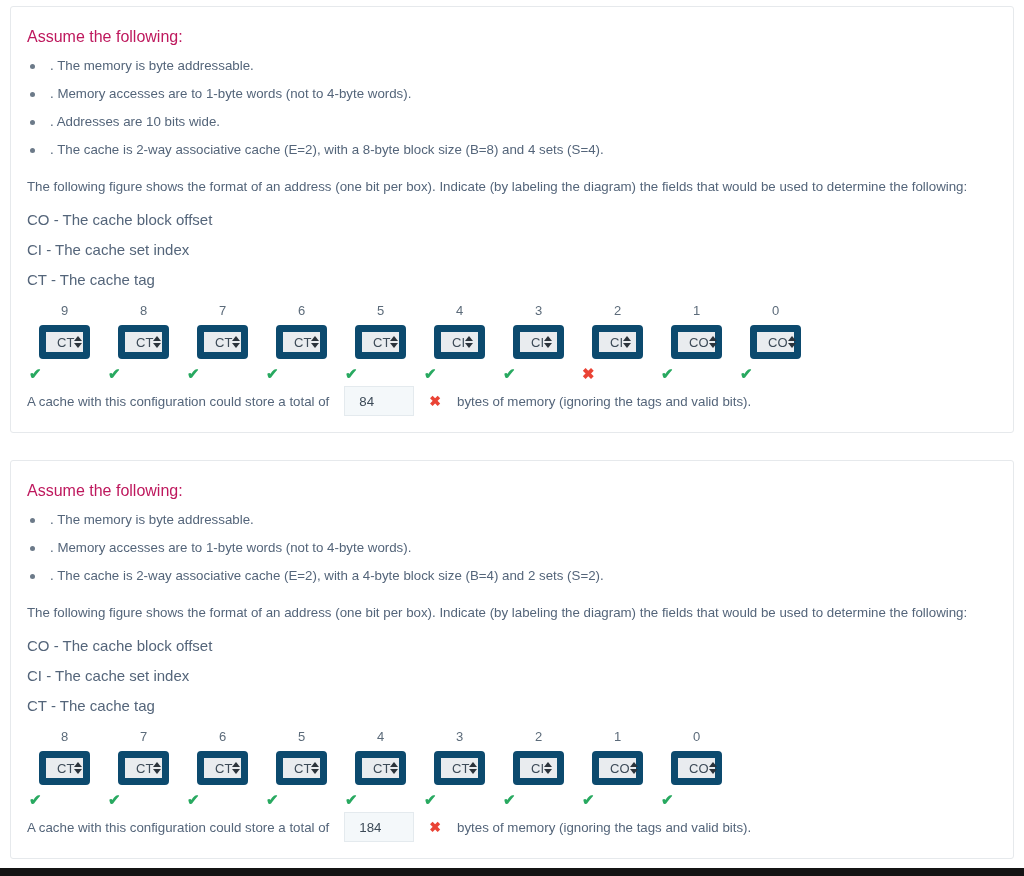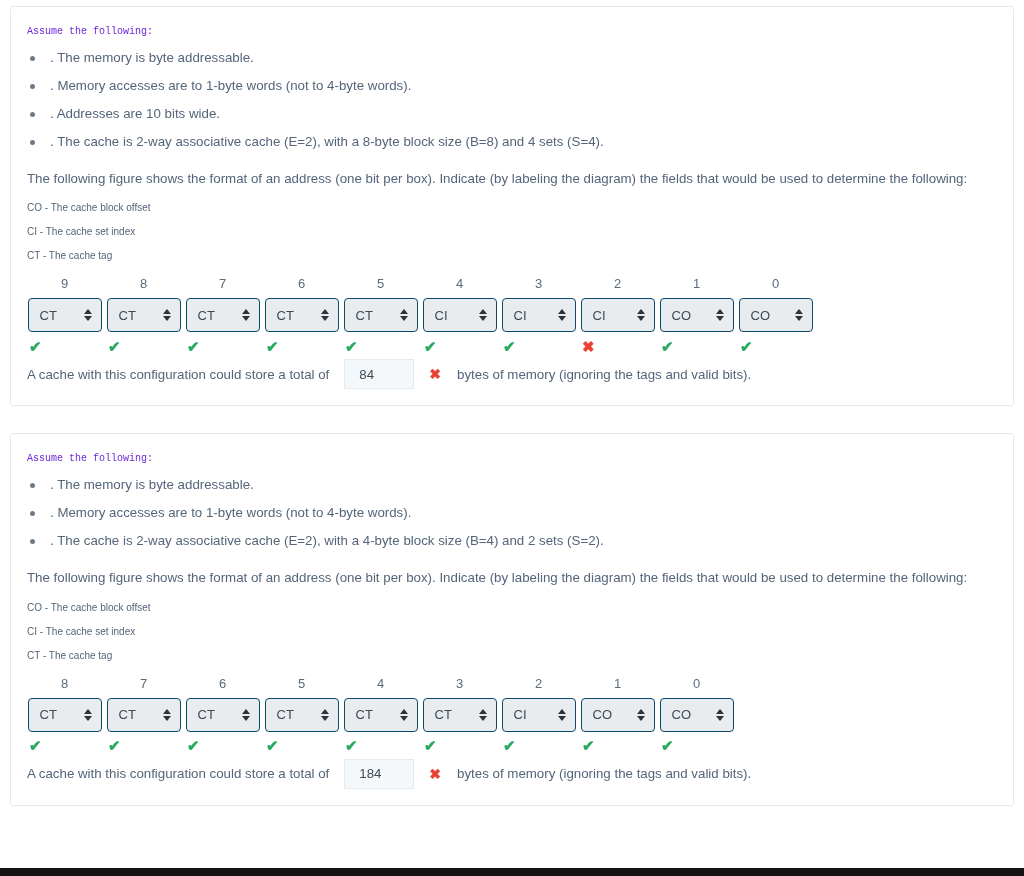--- a/index.html
+++ b/index.html
@@ -23,24 +23,23 @@
 
   .card {
     background: #ffffff;
     border: 1px solid #e6e9ec;
     border-radius: 3px;
     padding: 18px 14px 16px 14px;
     margin-bottom: 27px;
   }
 
   .q-text {
-    color: #6d28d9;
-    font-size: 10px;
+    color: #be185d;
+    font-size: 16px;
     line-height: 1.45;
-    font-family: Liberation Mono, monospace;
   }
 
   .assume-line {
     margin: 0 0 4px 0;
     padding-left: 2px;
   }
 
   ul.assume-list {
     list-style: none;
     margin: 0 0 14px 0;
@@ -71,21 +70,21 @@
     padding-left: 2px;
     max-width: 955px;
     color: #54657a;
     font-size: 13.3px;
     line-height: 1.42;
   }
 
   .legend-line {
     margin: 0 0 13px 2px;
     color: #54657a;
-    font-size: 10px;
+    font-size: 15px;
   }
   .legend-line:last-of-type { margin-bottom: 0; }
 
   .bitfield {
     margin-top: 16px;
     display: flex;
     gap: 0px;
   }
   .bitcol {
     display: flex;
@@ -94,24 +93,24 @@
     width: 79px;
   }
   .bitcol .bitnum {
     color: #5c6b7a;
     font-size: 13px;
     line-height: 14px;
     margin-bottom: 7px;
     text-align: center;
   }
   .sel {
-    width: 74px;
+    width: 51px;
     height: 34px;
     background: #e9ecef;
-    border: 1px solid #0c4a6e;
+    border: 7px solid #0c4a6e;
     border-radius: 4px;
     display: flex;
     align-items: center;
     justify-content: space-between;
     padding: 0 9px 0 11px;
     color: #3c4a57;
     font-size: 13px;
     cursor: pointer;
     position: relative;
   }

